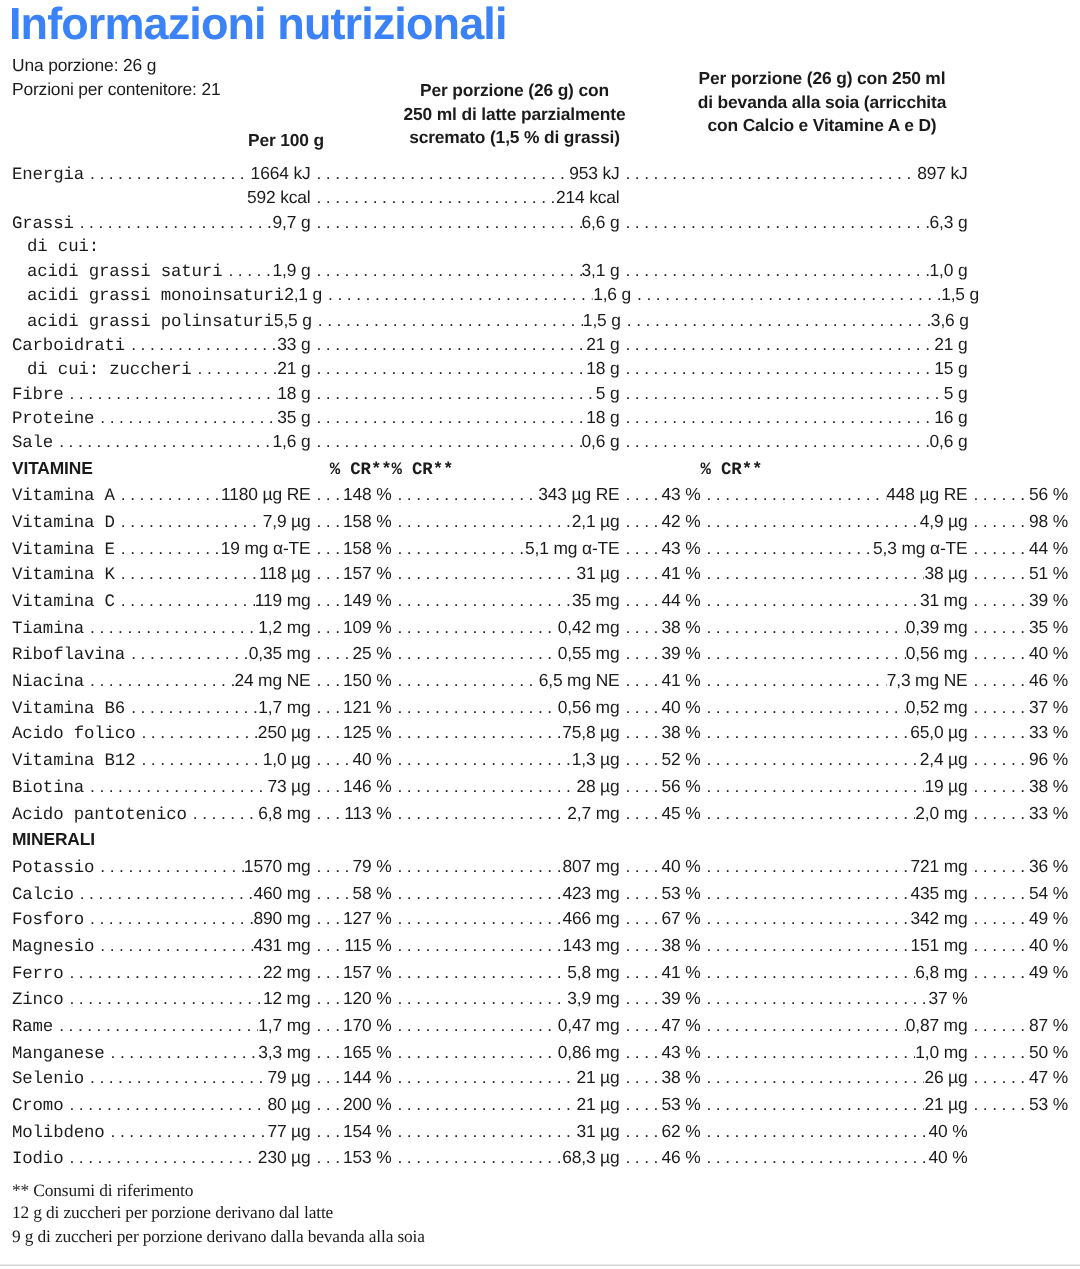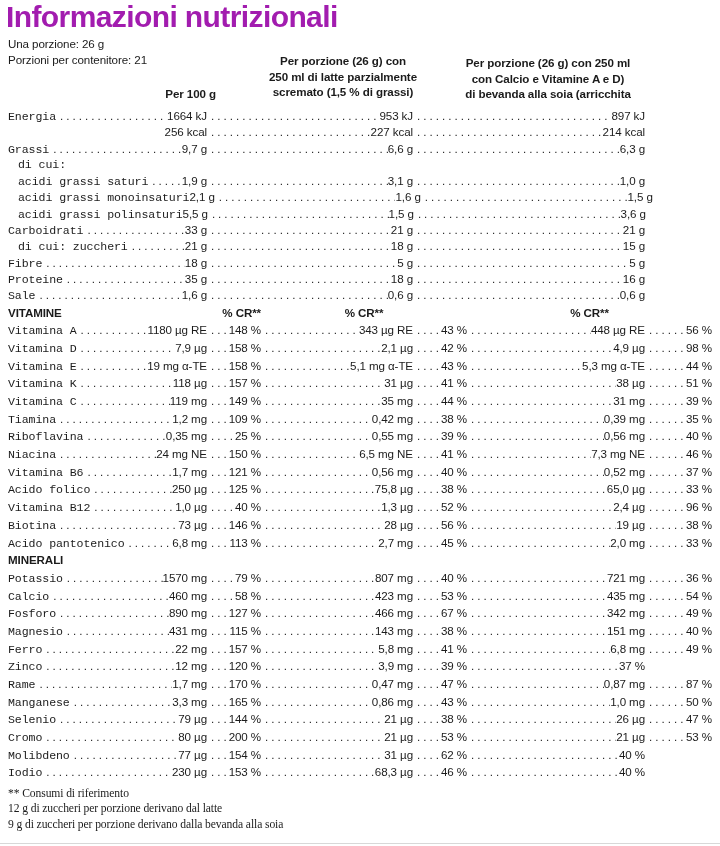--- a/index.html
+++ b/index.html
@@ -1,47 +1,47 @@
 <!DOCTYPE html>
 <html><head>
 <meta charset="utf-8">
 <style>
   html,body{margin:0;padding:0;background:#fff;}
   body{font-family:"Liberation Sans",sans-serif;font-size:11.6px;color:#1b1b1b;letter-spacing:-0.1px;}
   .page{width:720px;height:846px;background:#ffffff;position:relative;overflow:hidden;}
 
   
   .header{position:relative;height:108px;}
-  .title{position:absolute;left:6px;top:0;margin:0;font-size:30px;line-height:34px;font-weight:bold;letter-spacing:-0.6px;color:#a21caf;white-space:nowrap;}
+  .title{position:absolute;left:6px;top:0;margin:0;font-size:30px;line-height:34px;font-weight:bold;letter-spacing:-0.6px;color:#3b82f6;white-space:nowrap;}
   .serv{position:absolute;left:8px;white-space:nowrap;}
   .serv1{top:37px;}
   .serv2{top:53px;}
   .colh{position:absolute;font-weight:bold;line-height:15.7px;}
   .colh1{left:8px;top:86px;width:208px;text-align:right;}
   .colh2{left:257px;top:53px;width:172px;text-align:center;}
-  .colh3{left:452px;top:55px;width:192px;text-align:center;}
+  .colh3{left:452px;top:45px;width:192px;text-align:center;}
 
   
   .table{padding:0 8px;}
   .row{display:grid;align-items:baseline;}
   .macro-row{height:16.3px;line-height:16.3px;grid-template-columns:max-content minmax(0,1fr) max-content 206px 232px 67px;}
   .vm-row{height:17.7px;line-height:17.7px;grid-template-columns:max-content minmax(0,1fr) max-content 54px 152px 54px 178px 67px;}
   .sec-row{height:17.7px;line-height:17.7px;grid-template-columns:max-content minmax(0,1fr) max-content 206px 245px;}
   .min-h{height:17.7px;line-height:17.7px;display:block;}
   .cell{overflow:hidden;min-width:0;}
   .label{white-space:nowrap;font-family:Liberation Mono, monospace;}
   .indent{padding-left:10px;}
   .v1{text-align:right;white-space:nowrap;}
   .flexcell{display:flex;align-items:baseline;}
   .fill{display:flex;align-items:baseline;}
   .val{flex:0 0 auto;white-space:nowrap;margin-left:auto;}
   .leader{flex:1 1 auto;overflow:hidden;white-space:nowrap;min-width:4px;padding:0 3px 0 4px;color:#222;}
   .leader::after{content:". . . . . . . . . . . . . . . . . . . . . . . . . . . . . . . . . . . . . . . . . . . . . . . . . . . . . . . . . . . . . . . . . . . . . . . . . . . . . . . . . . . . . . . . . . . .";}
   .sec-label{font-weight:bold;white-space:nowrap;}
-  .cr{font-weight:bold;text-align:center;white-space:nowrap;}
+  .cr{font-weight:bold;text-align:left;white-space:nowrap;font-family:Liberation Mono, monospace;}
 
   
   .footer{padding:5px 20px 0 8px;line-height:15.3px;font-family:Liberation Serif, serif;}
   .bottom-line{position:absolute;left:0;bottom:2px;width:720px;height:1px;background:#d8d8d8;}
 </style>
 </head>
 <body>
 
 <div class="page">
 
@@ -50,22 +50,22 @@
     <div class="serv serv1">Una porzione: 26 g</div>
     <div class="serv serv2">Porzioni per contenitore: 21</div>
     <div class="colh colh1">Per 100 g</div>
     <div class="colh colh2">
       <div>Per porzione (26 g) con</div>
       <div>250 ml di latte parzialmente</div>
       <div>scremato (1,5 % di grassi)</div>
     </div>
     <div class="colh colh3">
       <div>Per porzione (26 g) con 250 ml</div>
+      <div>di bevanda alla soia (arricchita</div>
       <div>con Calcio e Vitamine A e D)</div>
-      <div>di bevanda alla soia (arricchita</div>
     </div>
   </header>
 
   <div class="table">
 
     <div id="macros">
         <div class="row macro-row">
           <div class="cell label">Energia</div>
           <div class="cell fill">
             <span class="leader"></span>
@@ -77,25 +77,21 @@
           </div>
           <div class="cell flexcell v3">
             <span class="leader"></span>
             <span class="val">897 kJ</span>
           </div>
           <div class="cell spacer"></div>
         </div>
         <div class="row macro-row">
           <div class="cell label"></div>
           <div class="cell fill"></div>
-          <div class="cell v1"><span class="val">256 kcal</span></div>
-          <div class="cell flexcell v2">
-            <span class="leader"></span>
-            <span class="val">227 kcal</span>
-          </div>
+          <div class="cell v1"><span class="val">592 kcal</span></div>
           <div class="cell flexcell v3">
             <span class="leader"></span>
             <span class="val">214 kcal</span>
           </div>
           <div class="cell spacer"></div>
         </div>
         <div class="row macro-row">
           <div class="cell label">Grassi</div>
           <div class="cell fill">
             <span class="leader"></span>

